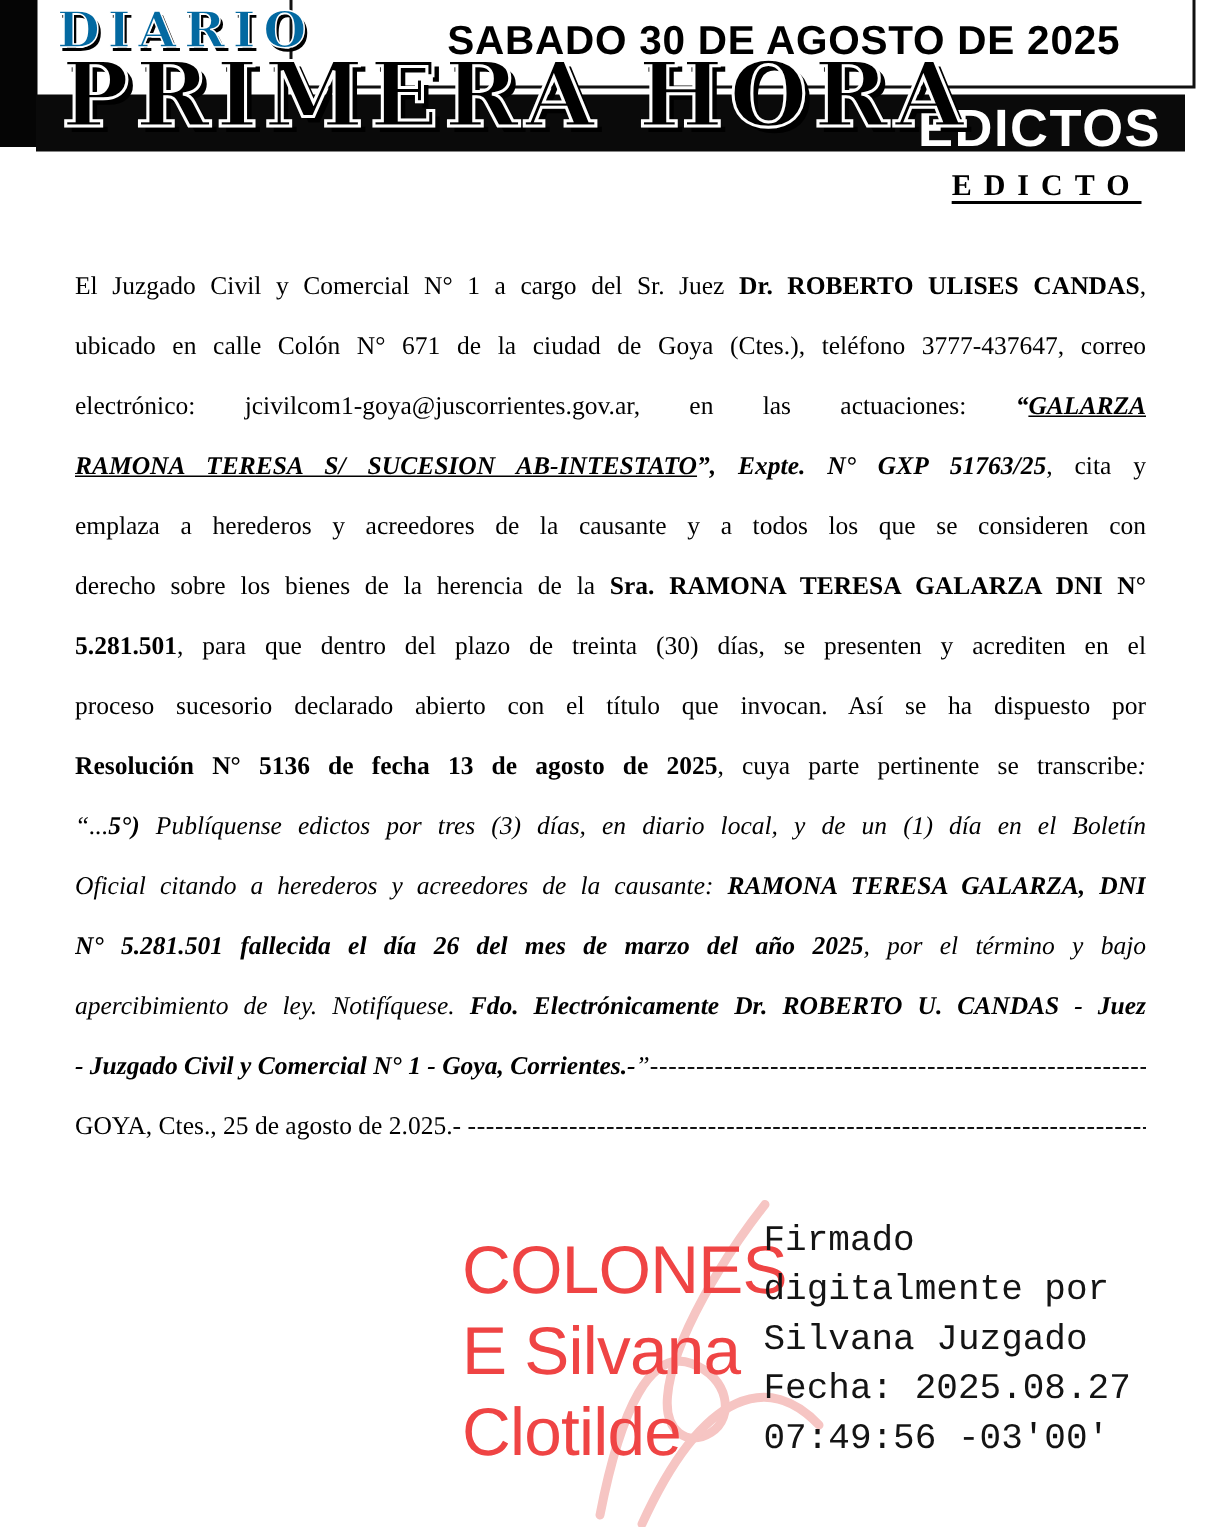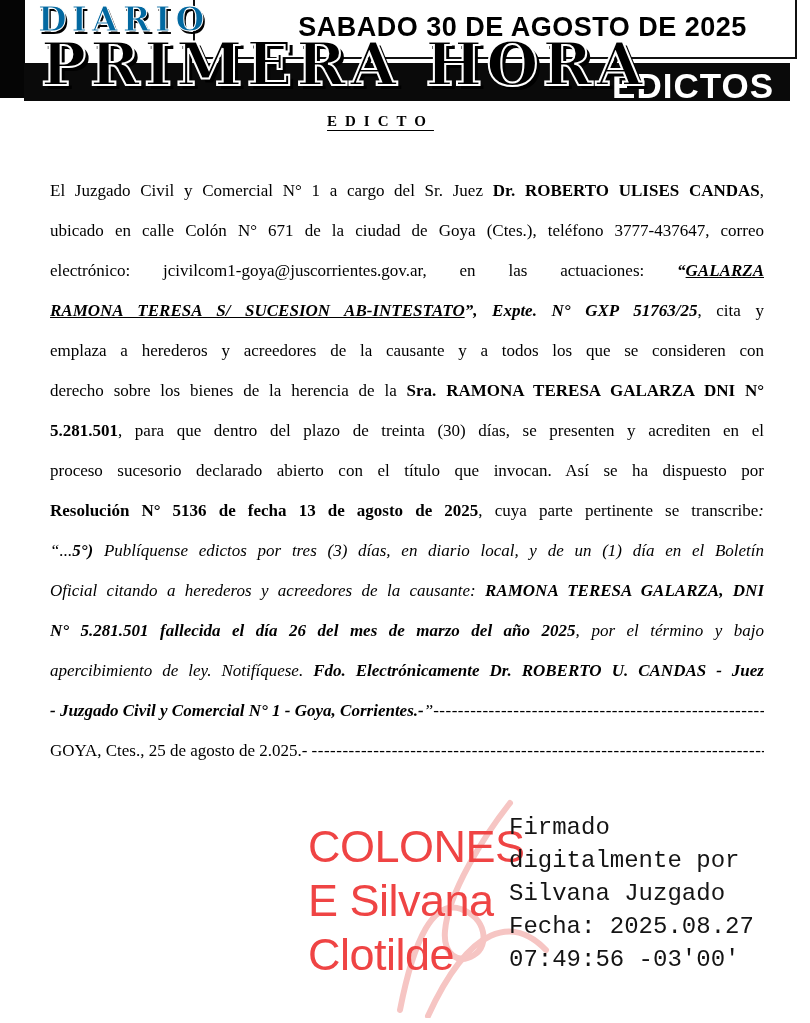--- a/index.html
+++ b/index.html
@@ -18,22 +18,22 @@
   .datebox span{font-family:"Liberation Sans",sans-serif;font-weight:bold;font-size:27px;
            letter-spacing:.5px;white-space:nowrap;}
   .diario{position:absolute;left:38px;top:3px;z-index:3;font-family:"DejaVu Serif",serif;
           font-weight:bold;font-size:33px;letter-spacing:5px;color:#0369a1;line-height:1;
           -webkit-text-stroke:1px #fff;text-shadow:2px 3px 0 #000;}
   .primera{position:absolute;left:25px;top:33px;z-index:3;font-family:"DejaVu Serif",serif;
           font-weight:bold;font-size:60px;letter-spacing:4px;color:#000;line-height:1.05;
           white-space:nowrap;-webkit-text-stroke:2px #fff;text-shadow:4px 4px 0 #000;margin-left:16px;}
 
   
-  .edicto-title{position:absolute;left:0;top:113px;width:761px;text-align:center;
-          font-size:15px;font-weight:700;letter-spacing:8px;}
+  .edicto-title{position:absolute;left:0;top:113px;width:761px;text-align:right;
+          font-size:20px;font-weight:700;letter-spacing:8px;}
   .edicto-title span{text-decoration:underline;text-underline-offset:4px;}
 
   
   .doc{position:absolute;left:50px;top:171px;width:714px;}
   .line{height:40px;line-height:40px;font-size:17px;text-align:justify;text-align-last:justify;
         overflow:hidden;}
   .line.flex{display:flex;align-items:baseline;text-align:left;text-align-last:left;}
   .line.flex span{white-space:pre;}
   .dash-fill{flex:1 1 0;overflow:hidden;white-space:nowrap;letter-spacing:.5px;}
   .b{font-weight:700;} .i{font-style:italic;text-align:right;} .u{text-decoration:underline;}

